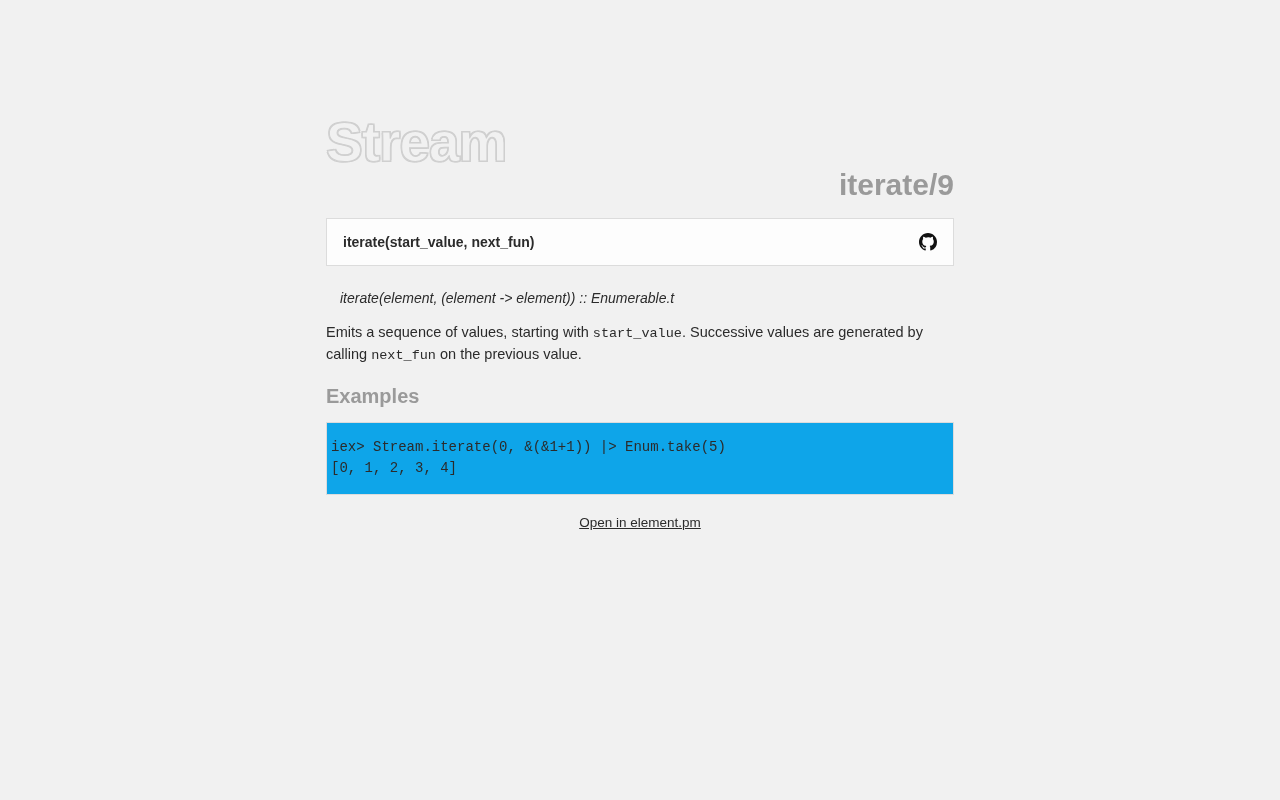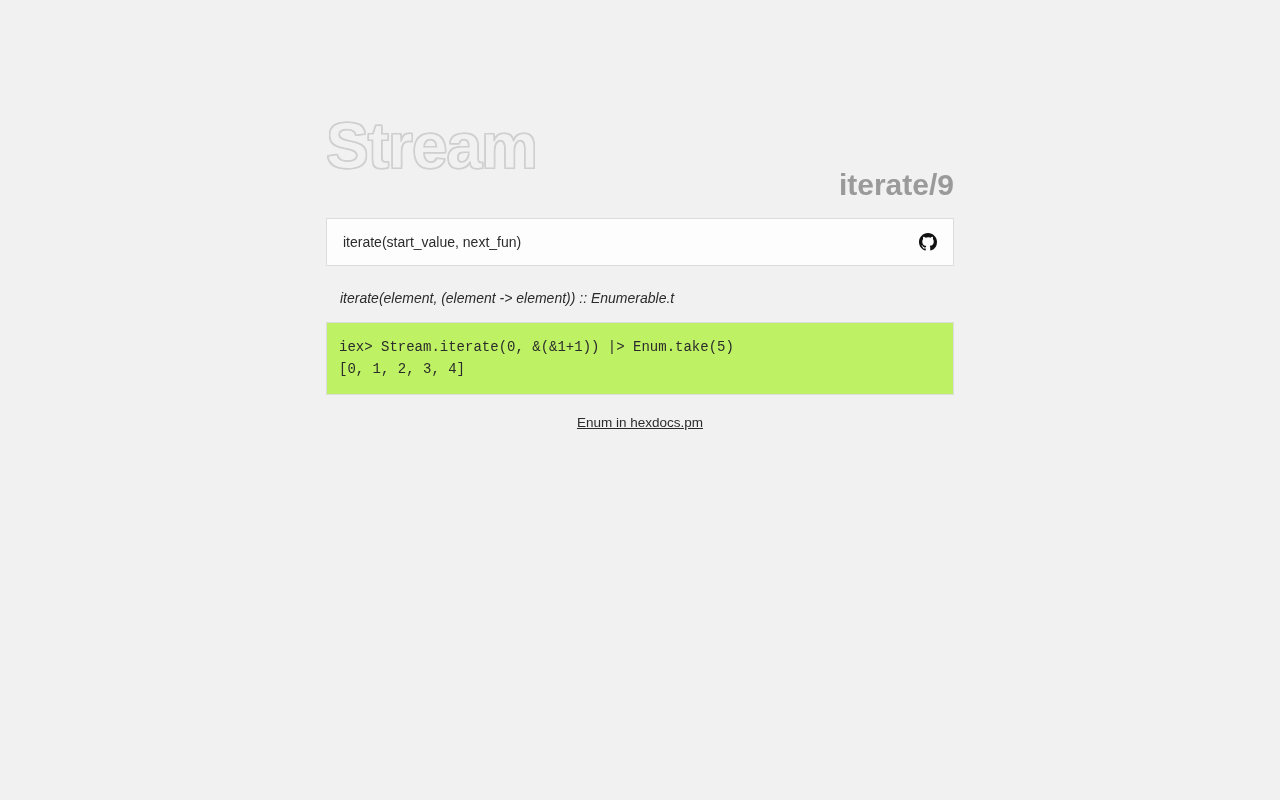--- a/index.html
+++ b/index.html
@@ -17,22 +17,22 @@
     margin: 0 auto;
     padding-top: 90px;
   }
   .header {
     position: relative;
     height: 116px;
   }
   .module-title {
     position: absolute;
     left: 0;
-    bottom: 28px;
-    font-size: 64px;
+    bottom: 36px;
+    font-size: 55px;
     font-weight: 700;
     color: #f1f1f1;
     -webkit-text-stroke: 1px #cfcfcf;
     text-shadow:
       -1px -1px 0 #cfcfcf,
        1px -1px 0 #cfcfcf,
       -1px  1px 0 #cfcfcf,
        1px  1px 0 #cfcfcf;
     letter-spacing: -1px;
     margin: 0;
@@ -49,20 +49,21 @@
     line-height: 1;
   }
   .sig-box {
     border: 1px solid #dcdcdc;
     background: #fdfdfd;
     padding: 14px 16px;
     margin-top: 12px;
     display: flex;
     align-items: center;
     justify-content: space-between;
+    font-weight: bold;
   }
   .sig-text {
     font-size: 14px;
     color: #2b2b2b;
   }
   .gh-icon {
     width: 18px;
     height: 18px;
     flex: 0 0 auto;
   }
@@ -84,22 +85,22 @@
     font-size: 13.5px;
   }
   .examples-h {
     font-size: 20px;
     font-weight: 700;
     color: #9a9a9a;
     margin: 18px 0 14px 0;
   }
   .code-box {
     border: 1px solid #dcdcdc;
-    background: #bef264;
-    padding: 14px 12px;
+    background: #0ea5e9;
+    padding: 14px 4px;
     font-family: "Courier New", Courier, monospace;
     font-size: 14px;
     line-height: 1.55;
     color: #2b2b2b;
     white-space: pre;
   }
   .footer-link {
     display: block;
     text-align: center;
     margin-top: 20px;
@@ -128,20 +129,24 @@
         0-.87.31-1.59.82-2.15-.08-.2-.36-1.02.08-2.12 0 0 .67-.21 2.2.82a7.57 7.57 0 0 1 2-.27c.68 0
         1.36.09 2 .27 1.53-1.04 2.2-.82 2.2-.82.44 1.1.16 1.92.08 2.12.51.56.82 1.27.82
         2.15 0 3.07-1.87 3.75-3.65 3.95.29.25.54.73.54 1.48 0 1.07-.01 1.93-.01 2.2
         0 .21.15.46.55.38A8.01 8.01 0 0 0 16 8c0-4.42-3.58-8-8-8z"></path>
       </svg>
     </a>
   </div>
 
   <div class="spec">iterate(element, (element -&gt; element)) :: Enumerable.t</div>
 
+  <p class="desc">
+    <span>Emits a sequence of values, starting with </span><code>start_value</code><span>. Successive values are generated by calling </span><code>next_fun</code><span> on the previous value.</span>
+  </p>
 
+  <h3 class="examples-h">Examples</h3>
 
   <div class="code-box">iex&gt; Stream.iterate(0, &amp;(&amp;1+1)) |&gt; Enum.take(5)
 [0, 1, 2, 3, 4]</div>
 
-  <a class="footer-link">Enum in hexdocs.pm</a>
+  <a class="footer-link">Open in element.pm</a>
 
 </div>
 
 </body></html>

